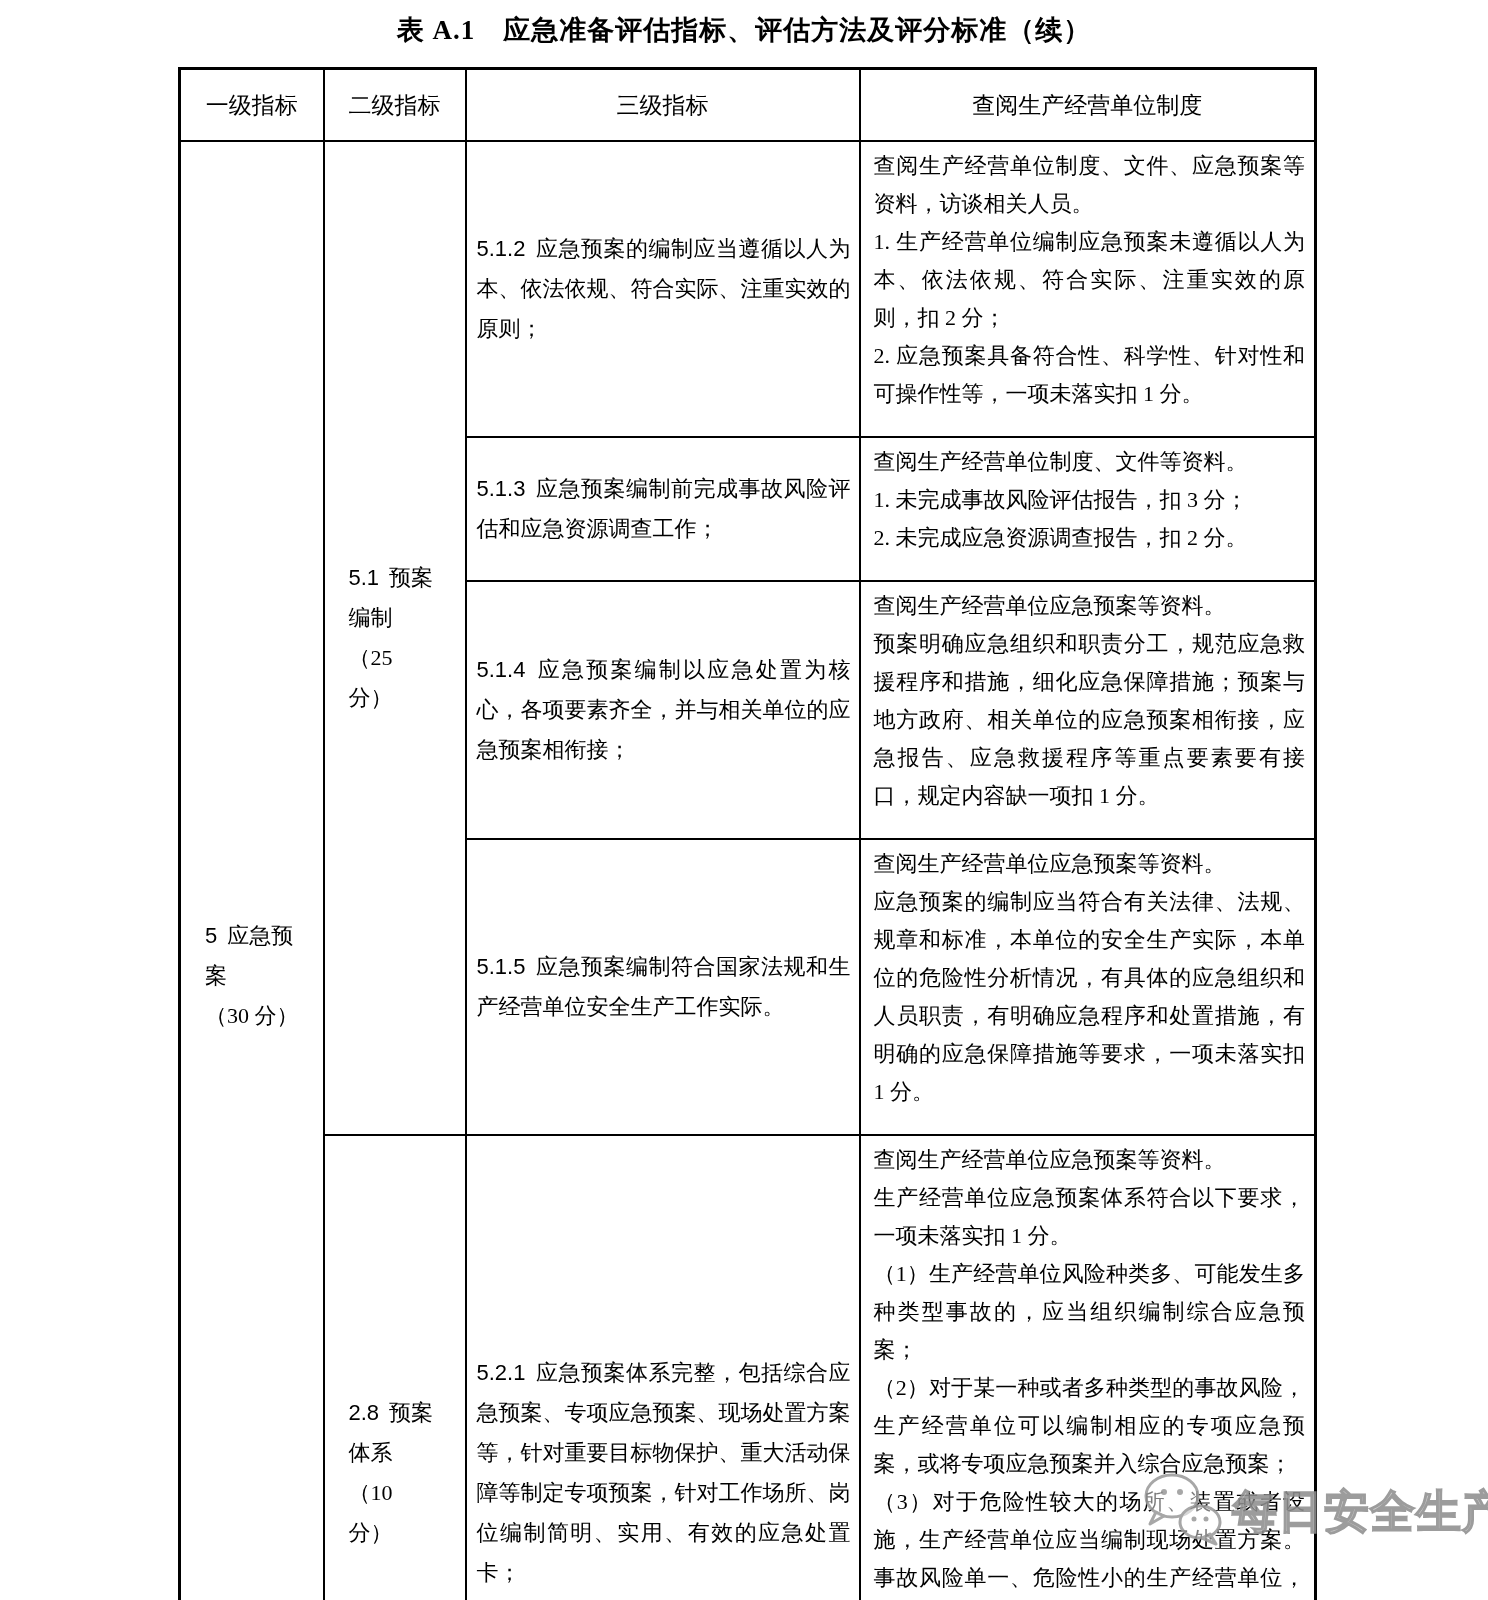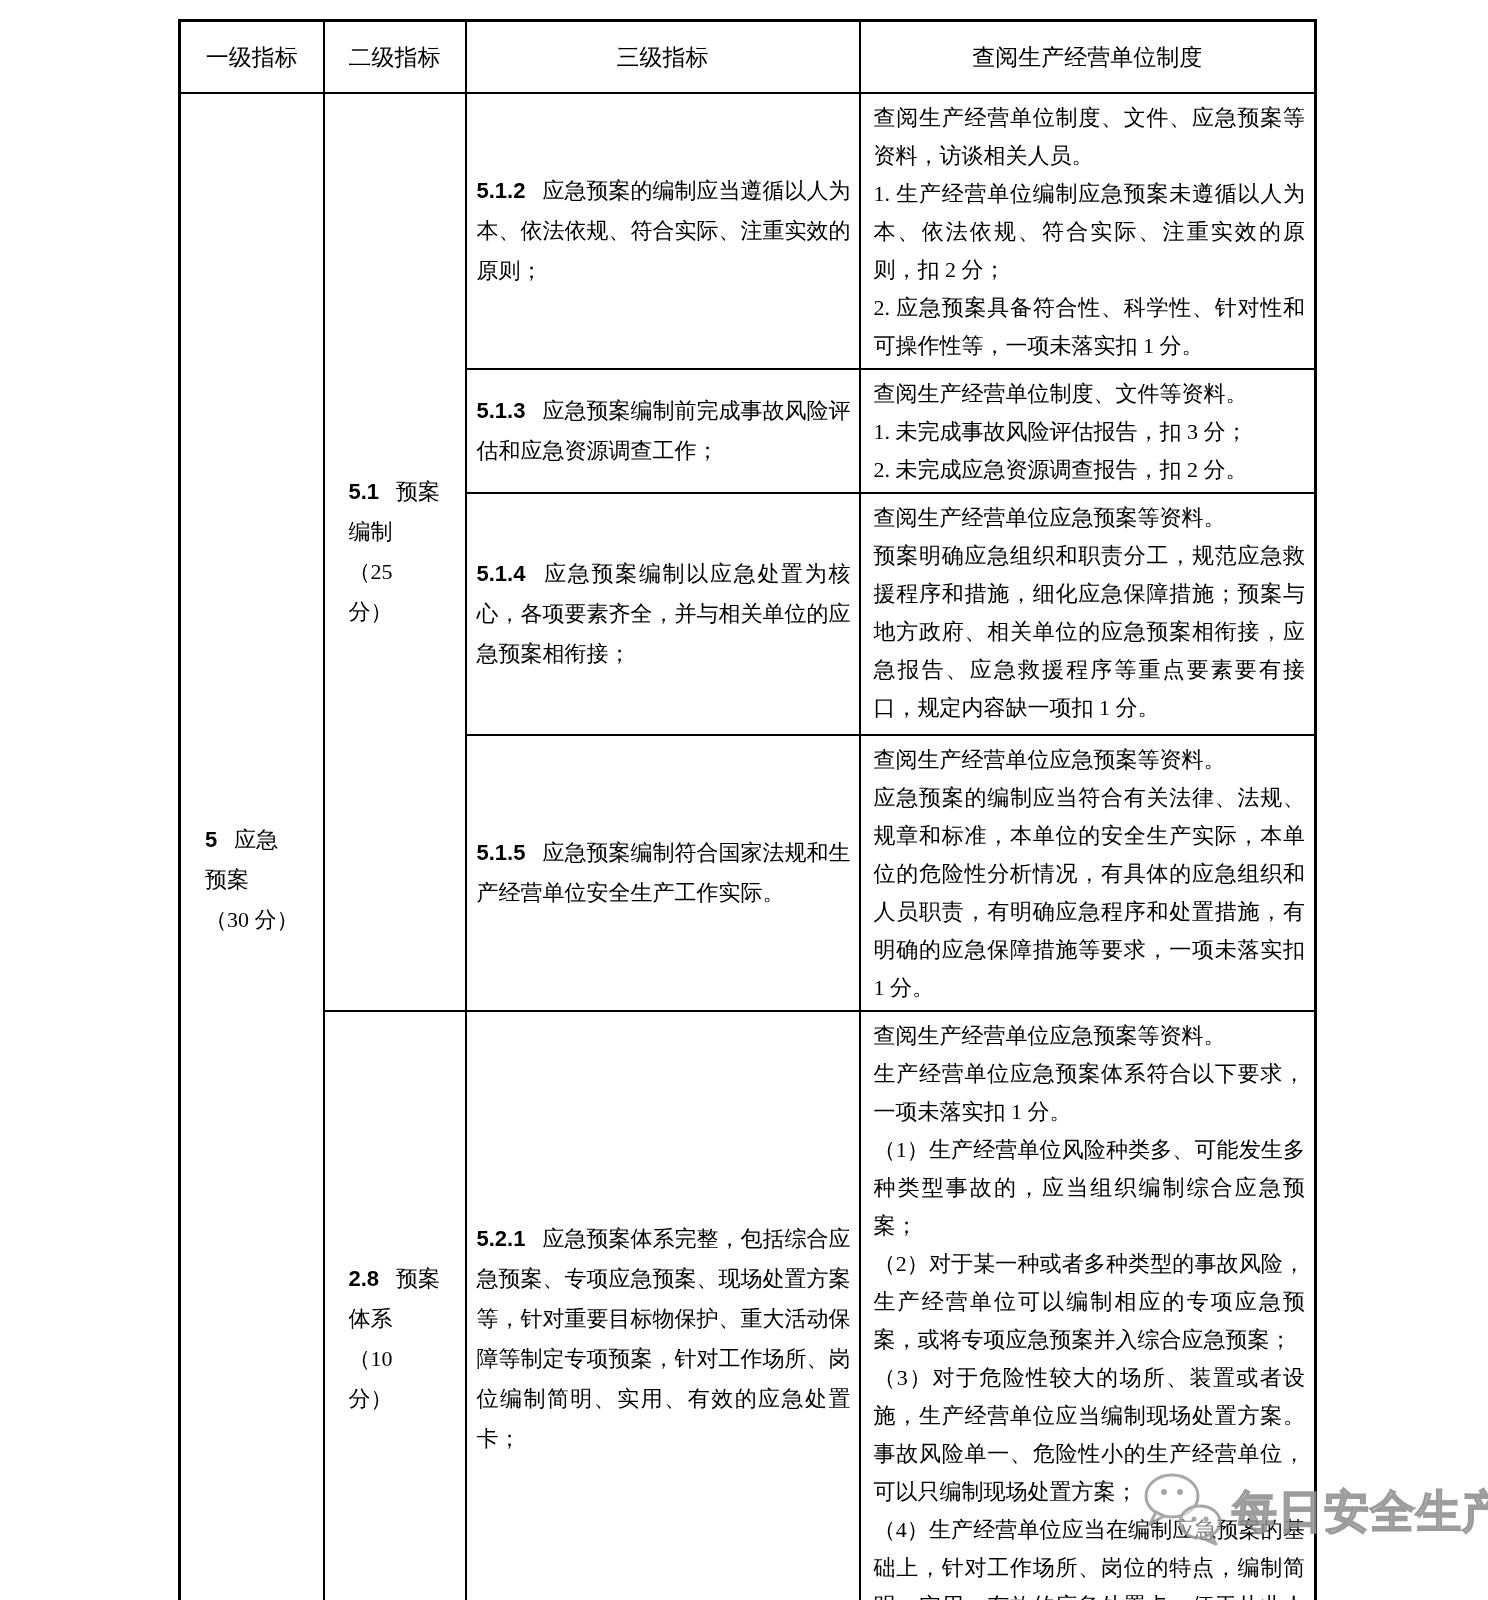--- a/index.html
+++ b/index.html
@@ -45,30 +45,30 @@
     text-align:left;
   }
   td.ind{
     vertical-align:middle;
     padding:6px 8px 6px 10px;
     line-height:40px;
     text-align:justify;
   }
   td.method{
     vertical-align:top;
-    padding:5px 9px 3px 13px;
+    padding:5px 9px 23px 13px;
     line-height:38px;
     text-align:justify;
     white-space:pre-line;
   }
   .pre{white-space:pre-line;}
   .num{
     font-family:"Liberation Sans","DejaVu Sans",sans-serif;
-    font-weight:bold;
-    margin-right:17px;
+    font-weight:normal;
+    margin-right:10px;
   }
   .r1{height:272px;}
   .r2{height:118px;}
   .r3{height:242px;}
   .r4{height:226px;}
   .r5{height:582px;}
   #watermark{
     position:absolute;
     left:1138px;top:1466px;
     display:flex;align-items:center;
@@ -84,20 +84,21 @@
     letter-spacing:1px;
     white-space:nowrap;
     margin-left:6px;
   }
 </style>
 </head>
 <body>
 
 <div id="page">
 
+  <div class="title">表 A.1　应急准备评估指标、评估方法及评分标准（续）</div>
 
   <table class="eval">
     <colgroup>
       <col style="width:144px">
         <col style="width:142px">
         <col style="width:394px">
         <col style="width:456px">
     </colgroup>
     <tbody>
         <tr>

